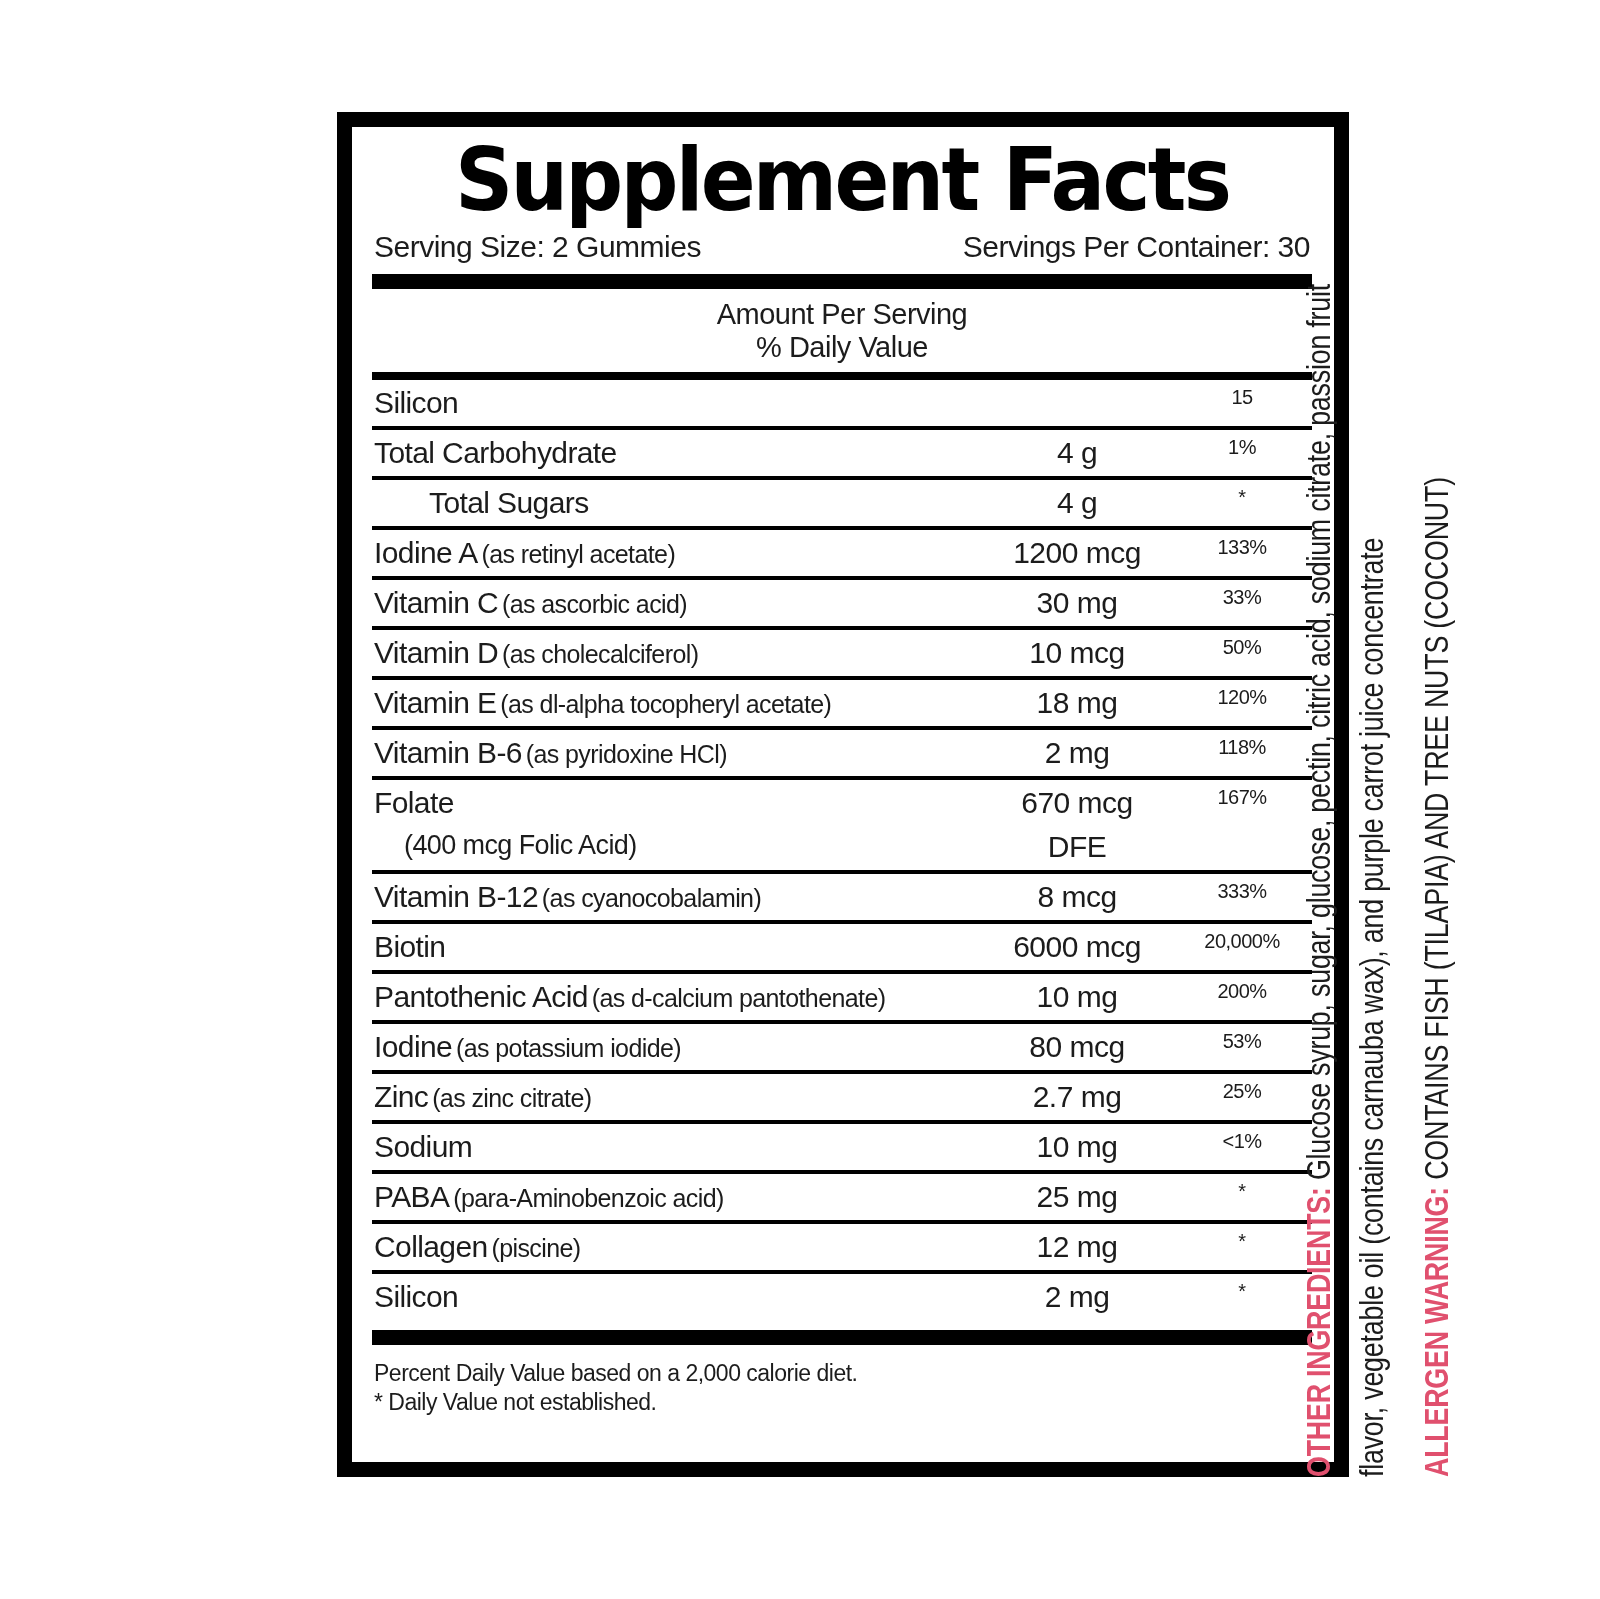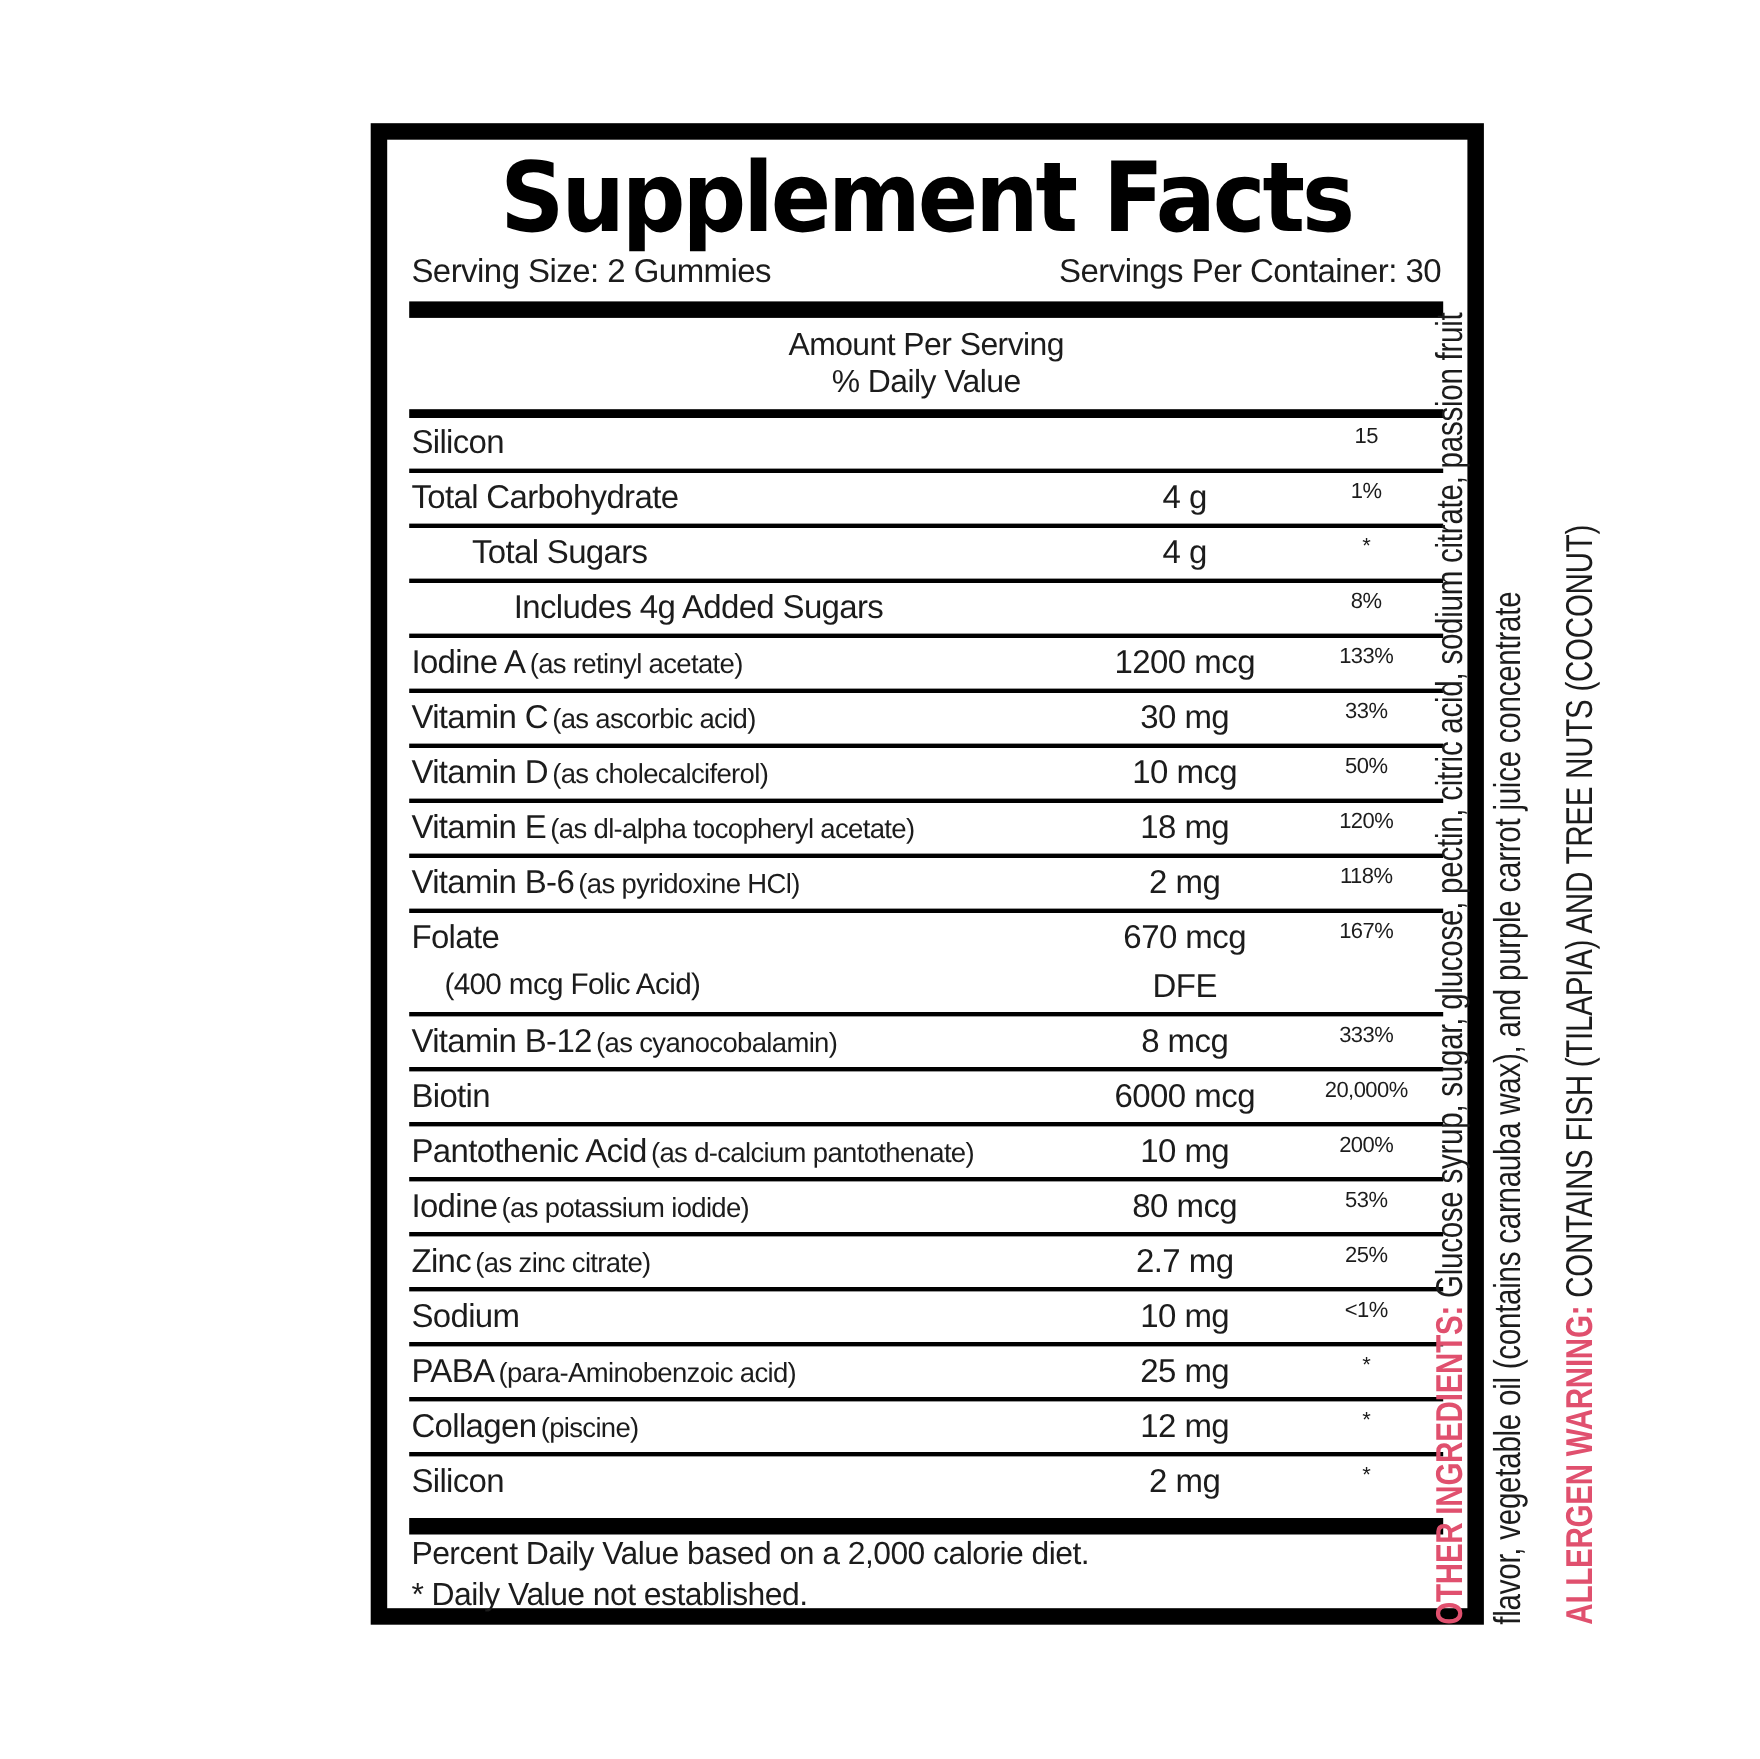--- a/index.html
+++ b/index.html
@@ -70,21 +70,22 @@
   .cell-amt{width:190px;text-align:center;font-size:30px;letter-spacing:-0.5px;}
   .cell-amt .amount2{display:block;margin-top:10px;}
   .cell-dv{width:140px;text-align:center;font-size:20px;letter-spacing:-0.5px;}
   .frow.indent-1 .cell-name{padding-left:57px;}
   .frow.indent-2 .cell-name{padding-left:95px;}
   .cell-name .sub:empty,.cell-name .name2:empty,
   .cell-amt .amount2:empty,.cell-amt .amount1:empty{display:none;}
 
   
   .footnotes{
-    font-size:29px;letter-spacing:-0.5px;line-height:1.25;
+    margin-top:14px;
+    font-size:23px;letter-spacing:-0.5px;line-height:1.25;
     padding-left:2px;
   }
 
   
   .side-text{
     position:absolute;
     left:1292px;top:112px;
     width:1365px;height:200px;
     transform-origin:0 0;
     transform:rotate(-90deg) translateX(-1365px);
@@ -157,32 +158,20 @@
       
       
     </span>
     <span class="cell-amt">
       <span class="amount1">4 g</span>
       
     </span>
     <span class="cell-dv">*</span>
   </div>
 
-  <div class="frow indent-2">
-    <span class="cell-name">
-      <span class="nm">Includes 4g Added Sugars</span>
-      
-      
-    </span>
-    <span class="cell-amt">
-      
-      
-    </span>
-    <span class="cell-dv">8%</span>
-  </div>
 
   <div class="frow">
     <span class="cell-name">
       <span class="nm">Iodine A</span>
       <span class="sub"> (as retinyl acetate)</span>
       
     </span>
     <span class="cell-amt">
       <span class="amount1">1200 mcg</span>
       

